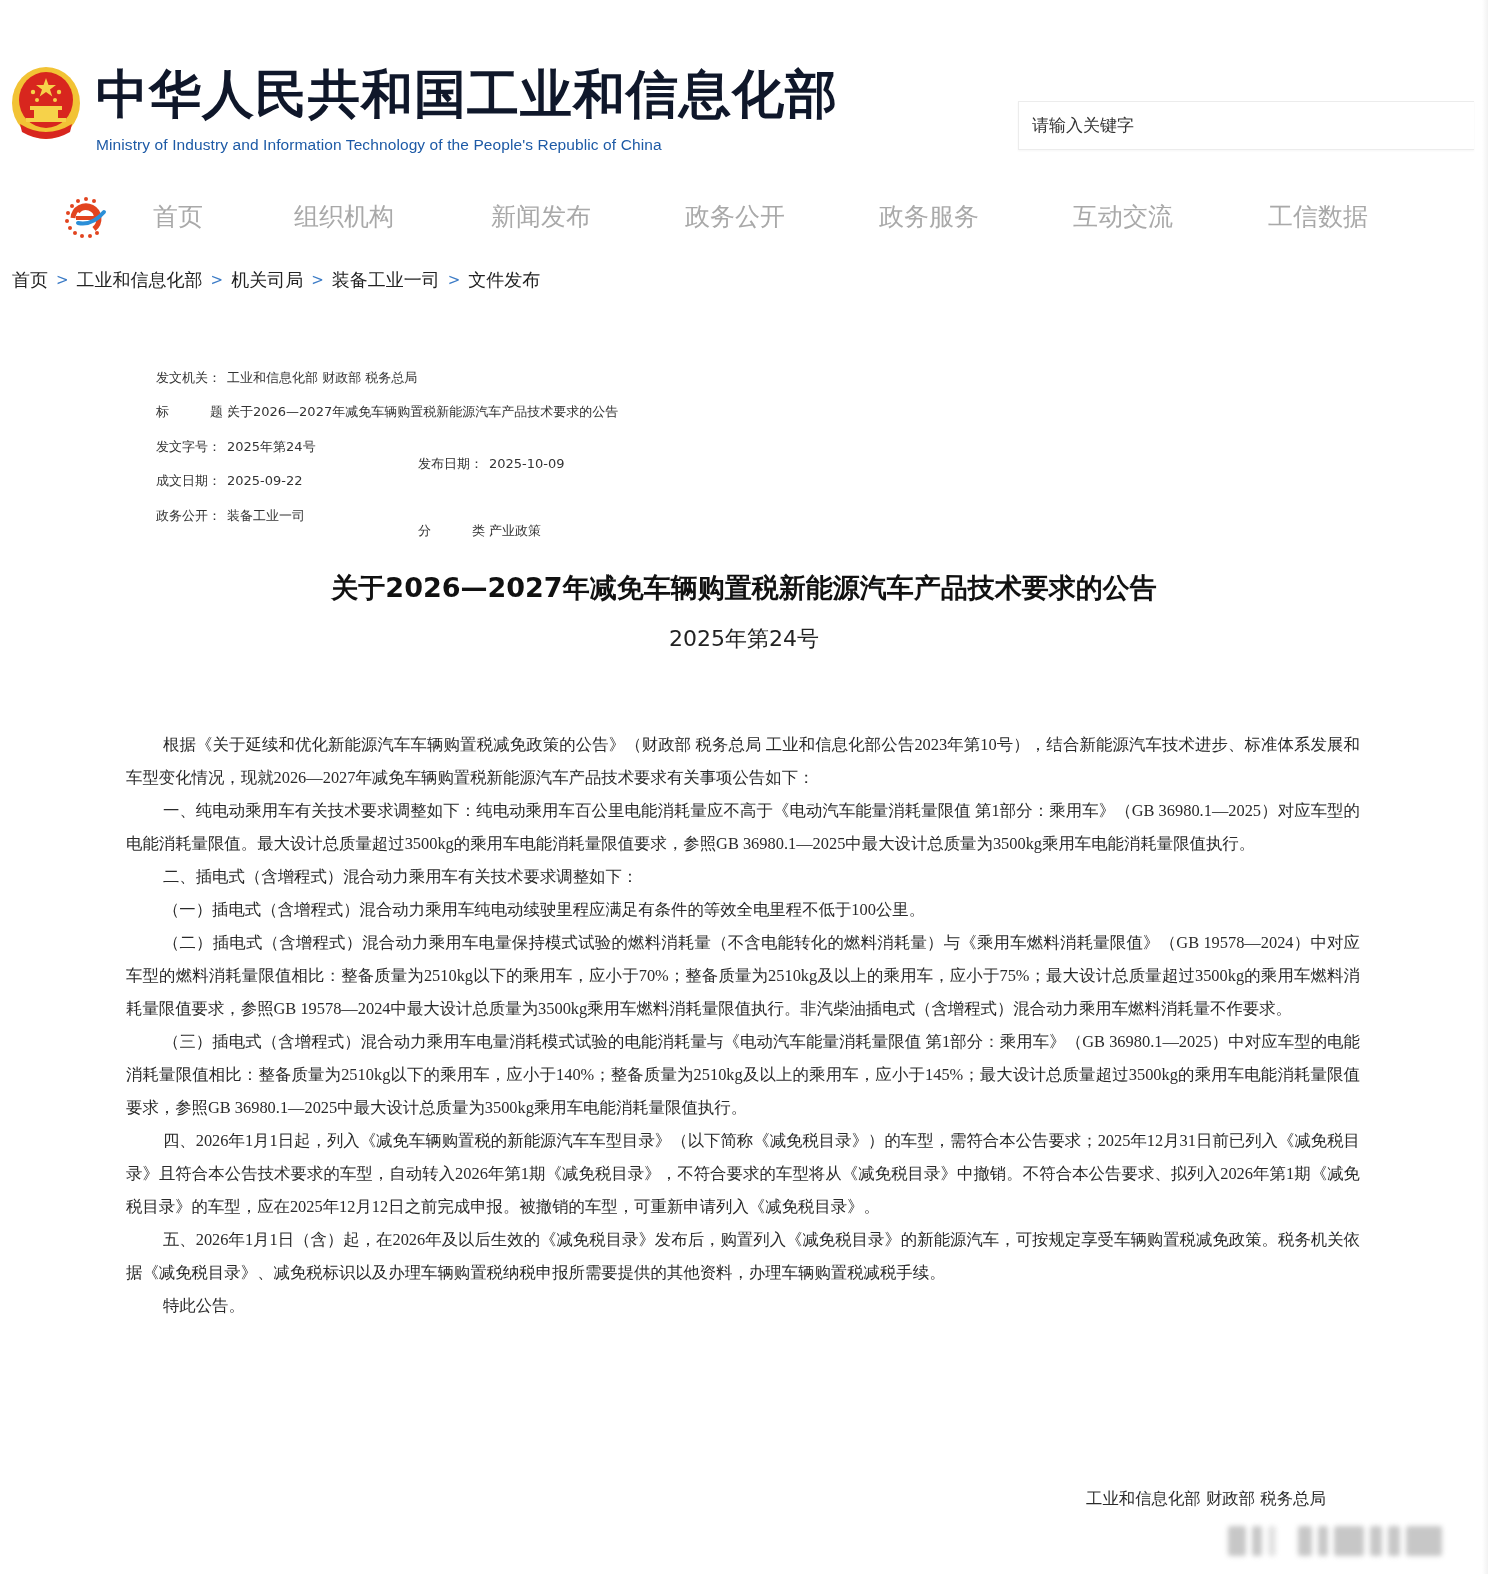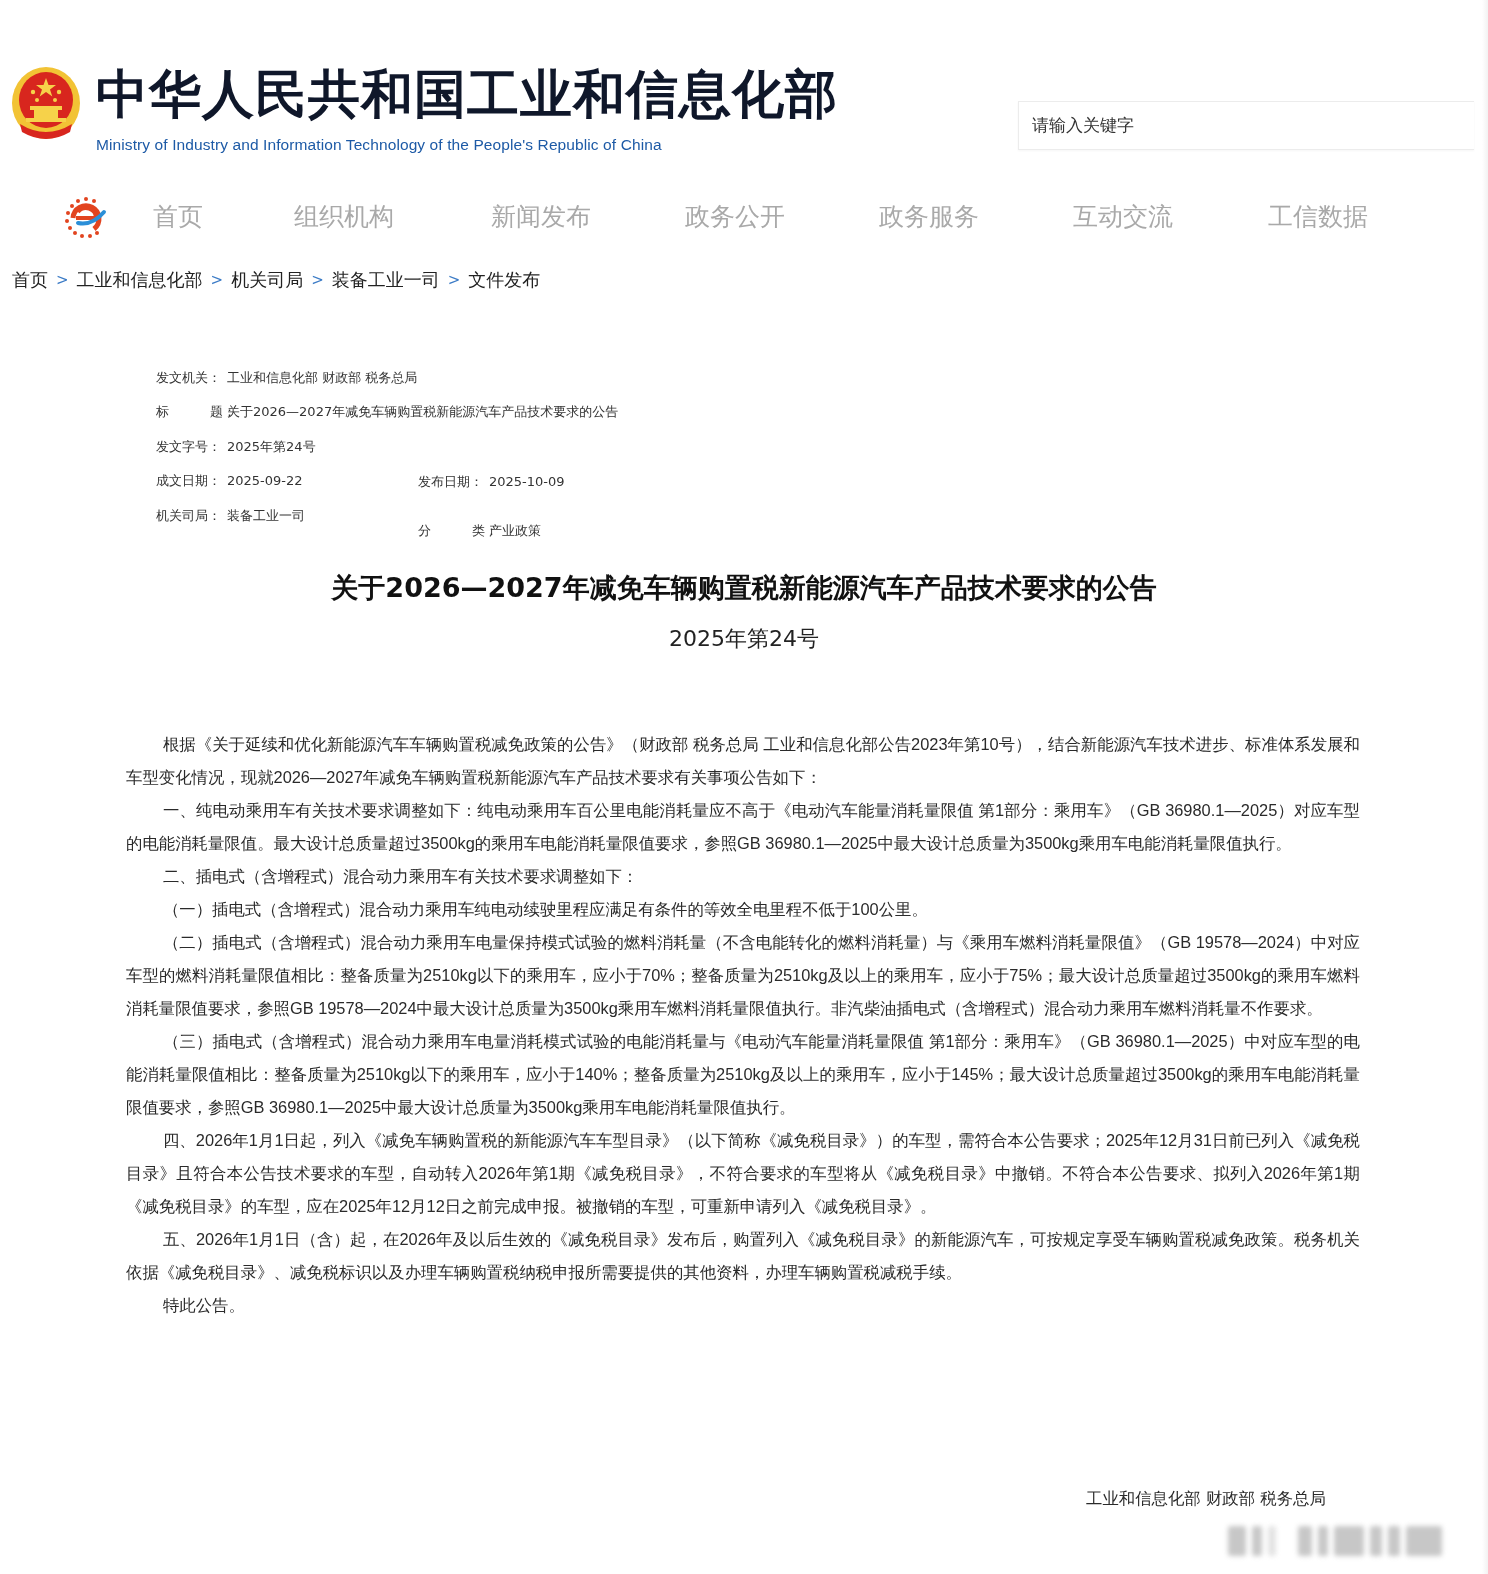--- a/index.html
+++ b/index.html
@@ -37,21 +37,21 @@
   .meta-row { position: absolute; left: 0; white-space: nowrap; height: 20px; line-height: 20px; margin-left: 30px; }
   .meta-row .lbl { display: inline-block; width: 71px; }
   .meta-row .lbl-spread { display: inline-block; width: 71px; }
   .meta-row .lbl-spread span:first-child { display: inline-block; width: 54px; }
   .meta-right { position: absolute; left: 292px; white-space: nowrap; height: 20px; line-height: 20px; }
 
   
   .article-title { position: absolute; left: 0; width: 1488px; top: 570px; text-align: center; font-size: 27px; font-weight: bold; color: #111; letter-spacing: 0px; }
   .article-subtitle { position: absolute; left: 0; width: 1488px; top: 624px; text-align: center; font-size: 22px; color: #222; }
 
-  .body-text { position: absolute; left: 126px; top: 728px; width: 1234px; font-family: Liberation Sans, sans-serif; font-size: 16.4px; line-height: 33px; color: #2a2a2a; text-align: justify; }
+  .body-text { position: absolute; left: 126px; top: 728px; width: 1234px; font-family: Liberation Serif, serif; font-size: 16.4px; line-height: 33px; color: #2a2a2a; text-align: justify; }
   .body-text p { text-indent: 2.25em; }
 
   .signature { position: absolute; left: 1086px; top: 1488px; font-family: "DejaVu Serif", serif; font-size: 16.4px; color: #2a2a2a; white-space: nowrap; }
 
   
   .watermark { position: absolute; left: 1228px; top: 1522px; width: 240px; height: 38px; display: flex; align-items: center; gap: 6px; filter: blur(2.5px); opacity: 0.55; }
   .watermark span { display: inline-block; background: #9a9a9a; height: 30px; border-radius: 3px; }
 
   
   .right-edge { position: absolute; right: 0; top: 0; width: 6px; height: 1574px; background: linear-gradient(to right, #ffffff, #f2f2f2); }
@@ -130,25 +130,25 @@
   </div>
   <div class="meta-row" style="top:34px">
     <span class="lbl-spread"><span>标</span><span>题：</span></span><span>关于2026—2027年减免车辆购置税新能源汽车产品技术要求的公告</span>
   </div>
   <div class="meta-row" style="top:69px">
     <span class="lbl">发文字号：</span><span>2025年第24号</span>
   </div>
   <div class="meta-row" style="top:103px">
     <span class="lbl">成文日期：</span><span>2025-09-22</span>
   </div>
-  <div class="meta-right" style="top:104px">
+  <div class="meta-right" style="top:86px">
     <span class="lbl" style="display:inline-block;width:71px">发布日期：</span><span>2025-10-09</span>
   </div>
   <div class="meta-row" style="top:138px">
-    <span class="lbl">机关司局：</span><span>装备工业一司</span>
+    <span class="lbl">政务公开：</span><span>装备工业一司</span>
   </div>
   <div class="meta-right" style="top:153px">
     <span class="lbl-spread" style="display:inline-block;width:71px"><span style="display:inline-block;width:54px">分</span><span>类：</span></span><span>产业政策</span>
   </div>
 </div>
 
 <h1 class="article-title">关于2026—2027年减免车辆购置税新能源汽车产品技术要求的公告</h1>
 <div class="article-subtitle">2025年第24号</div>
 
 <div class="body-text">

